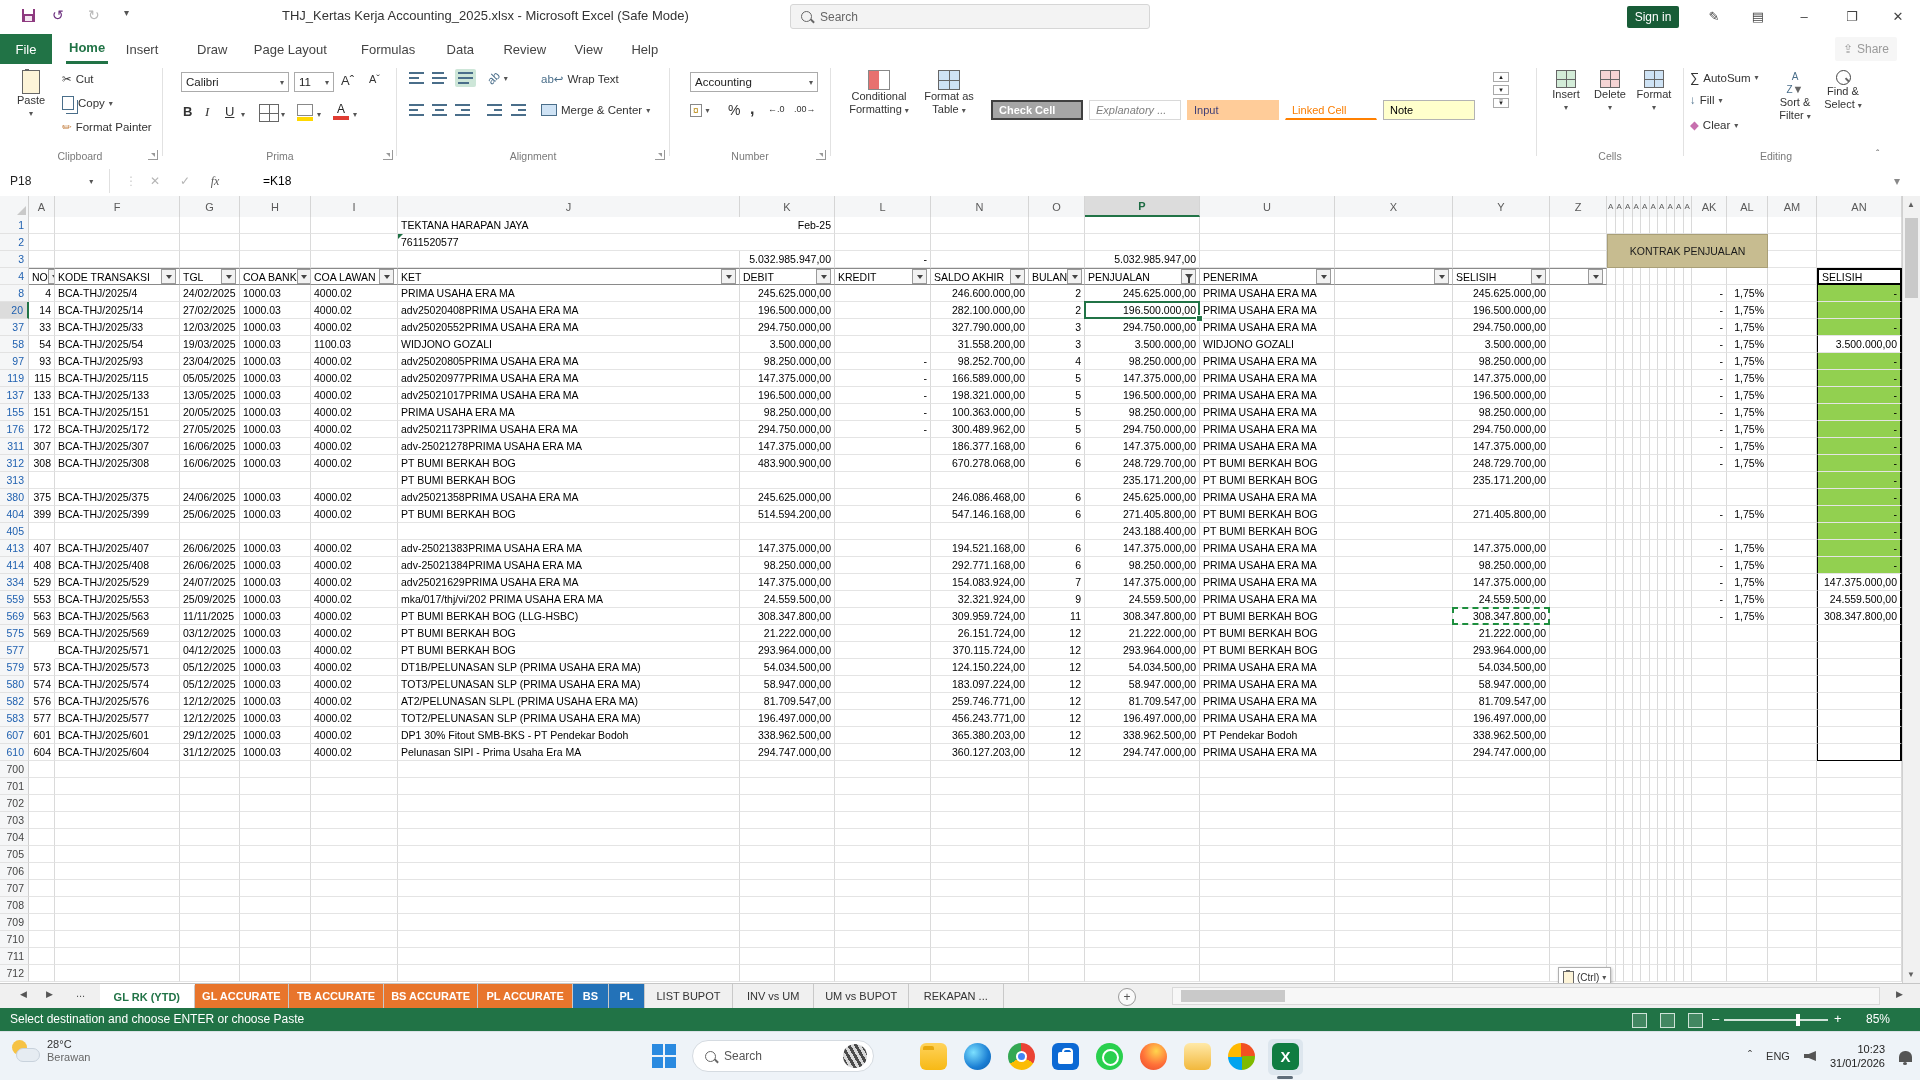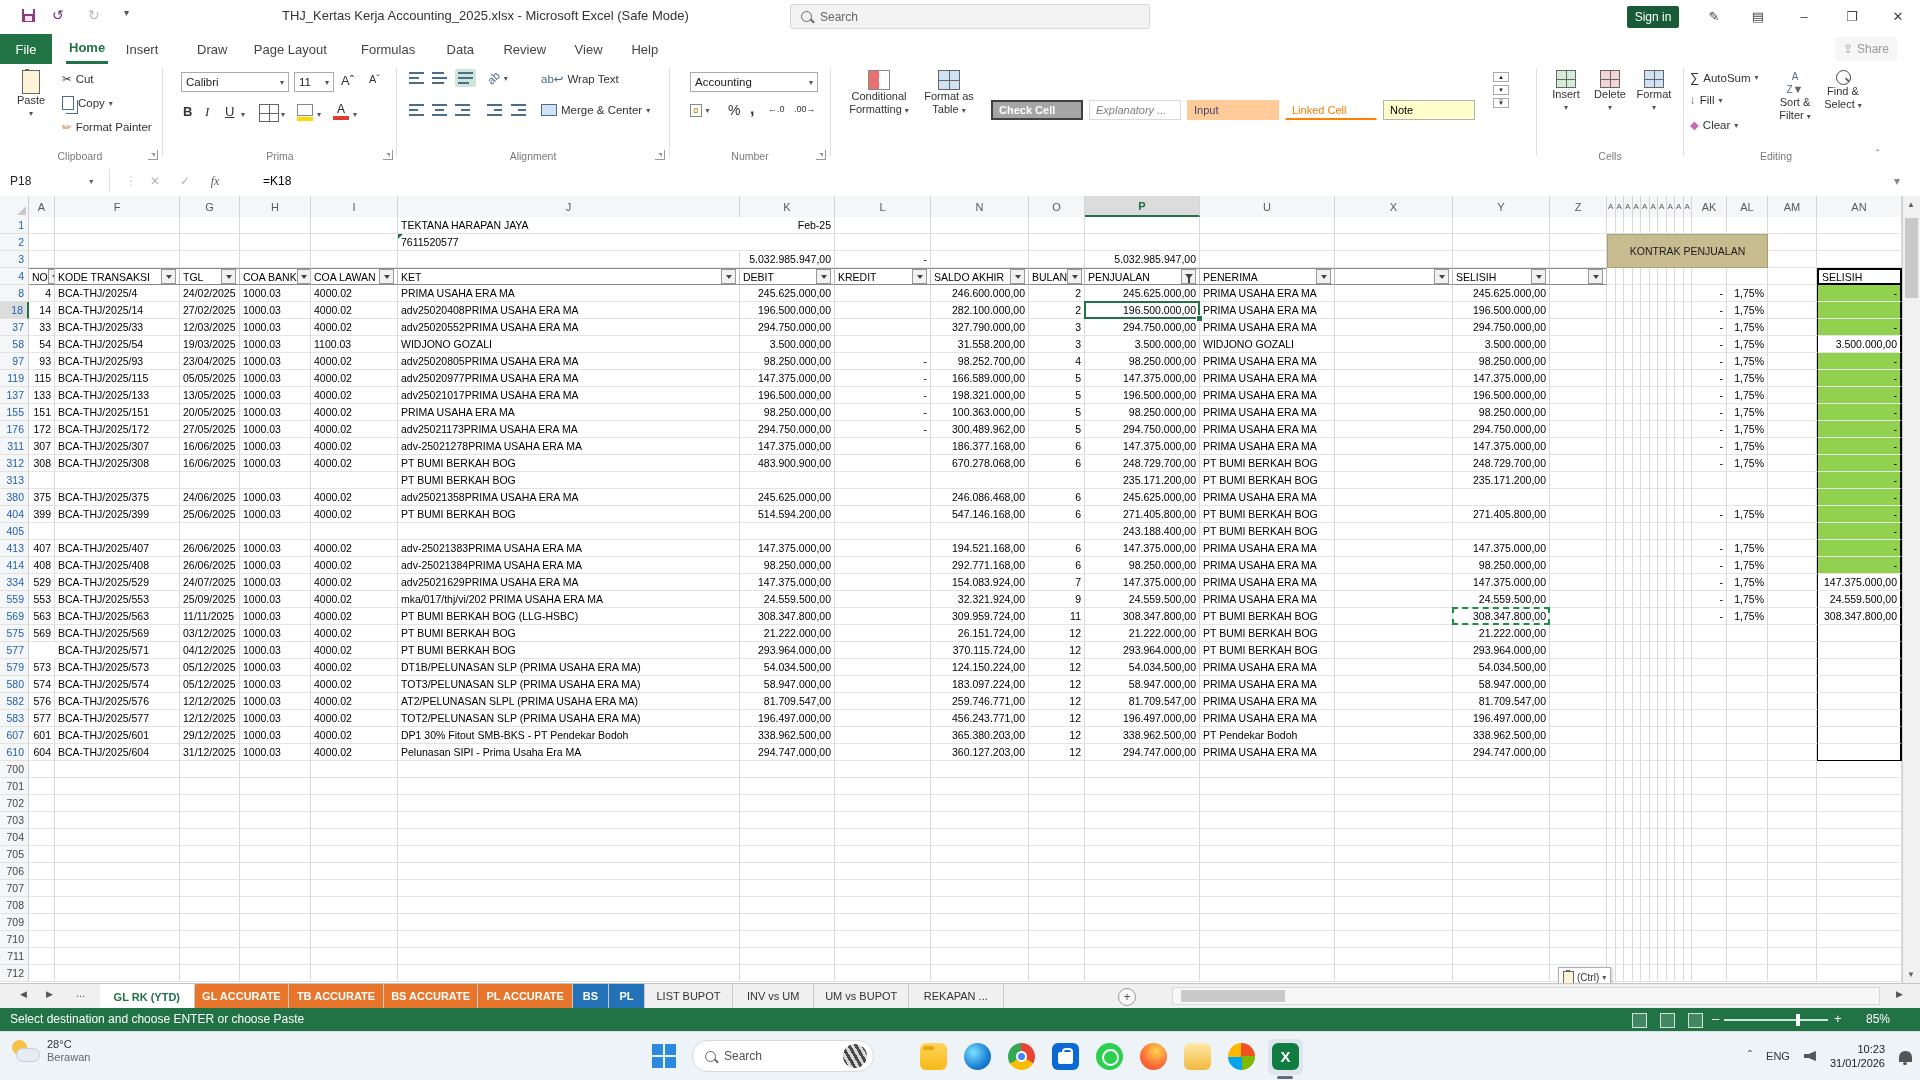--- a/index.html
+++ b/index.html
@@ -718,21 +718,21 @@
           <div class="cell" style="left: 1658px; width: 8.5px;"></div>
           <div class="cell" style="left: 1666.5px; width: 8.5px;"></div>
           <div class="cell" style="left: 1675px; width: 8.5px;"></div>
           <div class="cell" style="left: 1683.5px; width: 8.5px;"></div>
           <div class="cell r" style="left: 1692px; width: 35px;">-</div>
           <div class="cell r" style="left: 1727px; width: 41px;">1,75%</div>
           <div class="cell" style="left: 1768px; width: 49px;"></div>
           <div class="cell r green anlr" style="left: 1817px; width: 85px;">-</div>
         </div>
         <div class="grow">
-          <div class="gut sel">18</div>
+          <div class="gut sel">20</div>
           <div class="cell r" style="left: 29px; width: 26px;">14</div>
           <div class="cell" style="left: 55px; width: 125px;">BCA-THJ/2025/14</div>
           <div class="cell" style="left: 180px; width: 60px;">27/02/2025</div>
           <div class="cell" style="left: 240px; width: 71px;">1000.03</div>
           <div class="cell" style="left: 311px; width: 87px;">4000.02</div>
           <div class="cell" style="left: 398px; width: 342px;">adv25020408PRIMA USAHA ERA MA</div>
           <div class="cell r" style="left: 740px; width: 95px;">196.500.000,00</div>
           <div class="cell r" style="left: 835px; width: 96px;"></div>
           <div class="cell r" style="left: 931px; width: 98px;">282.100.000,00</div>
           <div class="cell r" style="left: 1029px; width: 56px;">2</div>

